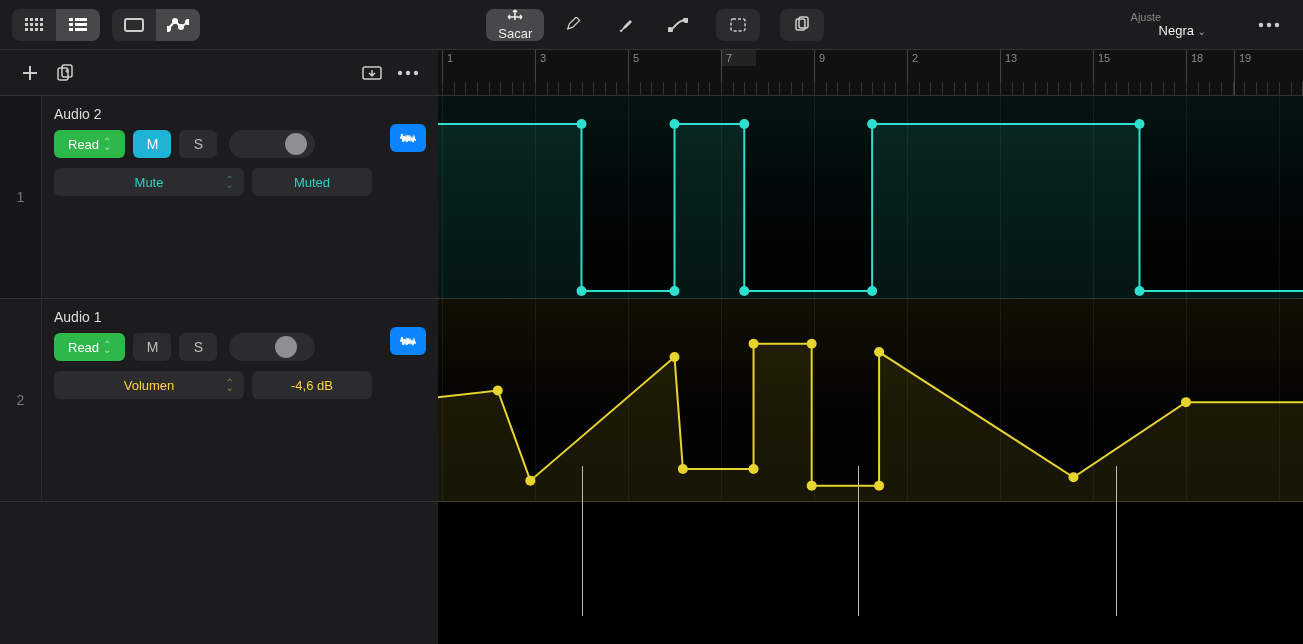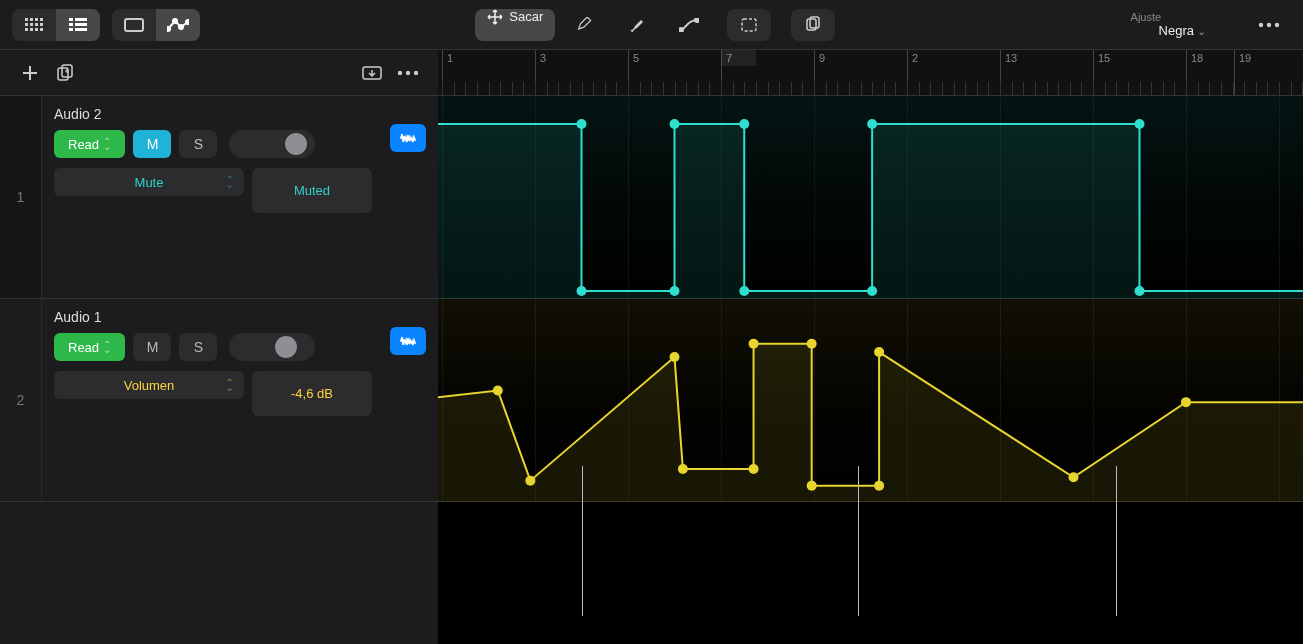--- a/index.html
+++ b/index.html
@@ -44,24 +44,25 @@
     display: flex;
     align-items: center;
     gap: 8px;
   }
   .sacar-btn {
     background: #48484a;
     height: 32px;
     border-radius: 8px;
     padding: 0 12px;
     display: flex;
-    align-items: flex-start;
+    align-items: center;
     gap: 6px;
     color: #eee;
     font-size: 13px;
+    flex-direction: column;
   }
   .right-tools {
     margin-left: auto;
     display: flex;
     align-items: center;
     gap: 8px;
     padding-right: 12px;
   }
   .ajuste-box {
     margin-left: 20px;
@@ -225,21 +226,21 @@
   }
   .param-select .chevrons {
     position: absolute;
     right: 10px;
     font-size: 10px;
     line-height: 5px;
     opacity: .5;
   }
   .param-value {
     flex: 0 0 120px;
-    height: 45px;
+    height: 28px;
     background: #2c2c2e;
     border-radius: 6px;
     display: flex;
     align-items: center;
     justify-content: center;
     font-size: 13px;
   }
   .t1-sel .param-select, .t1-sel .param-value { color: #31d0c8; }
   .t2-sel .param-select, .t2-sel .param-value { color: #ffd33d; }
 

